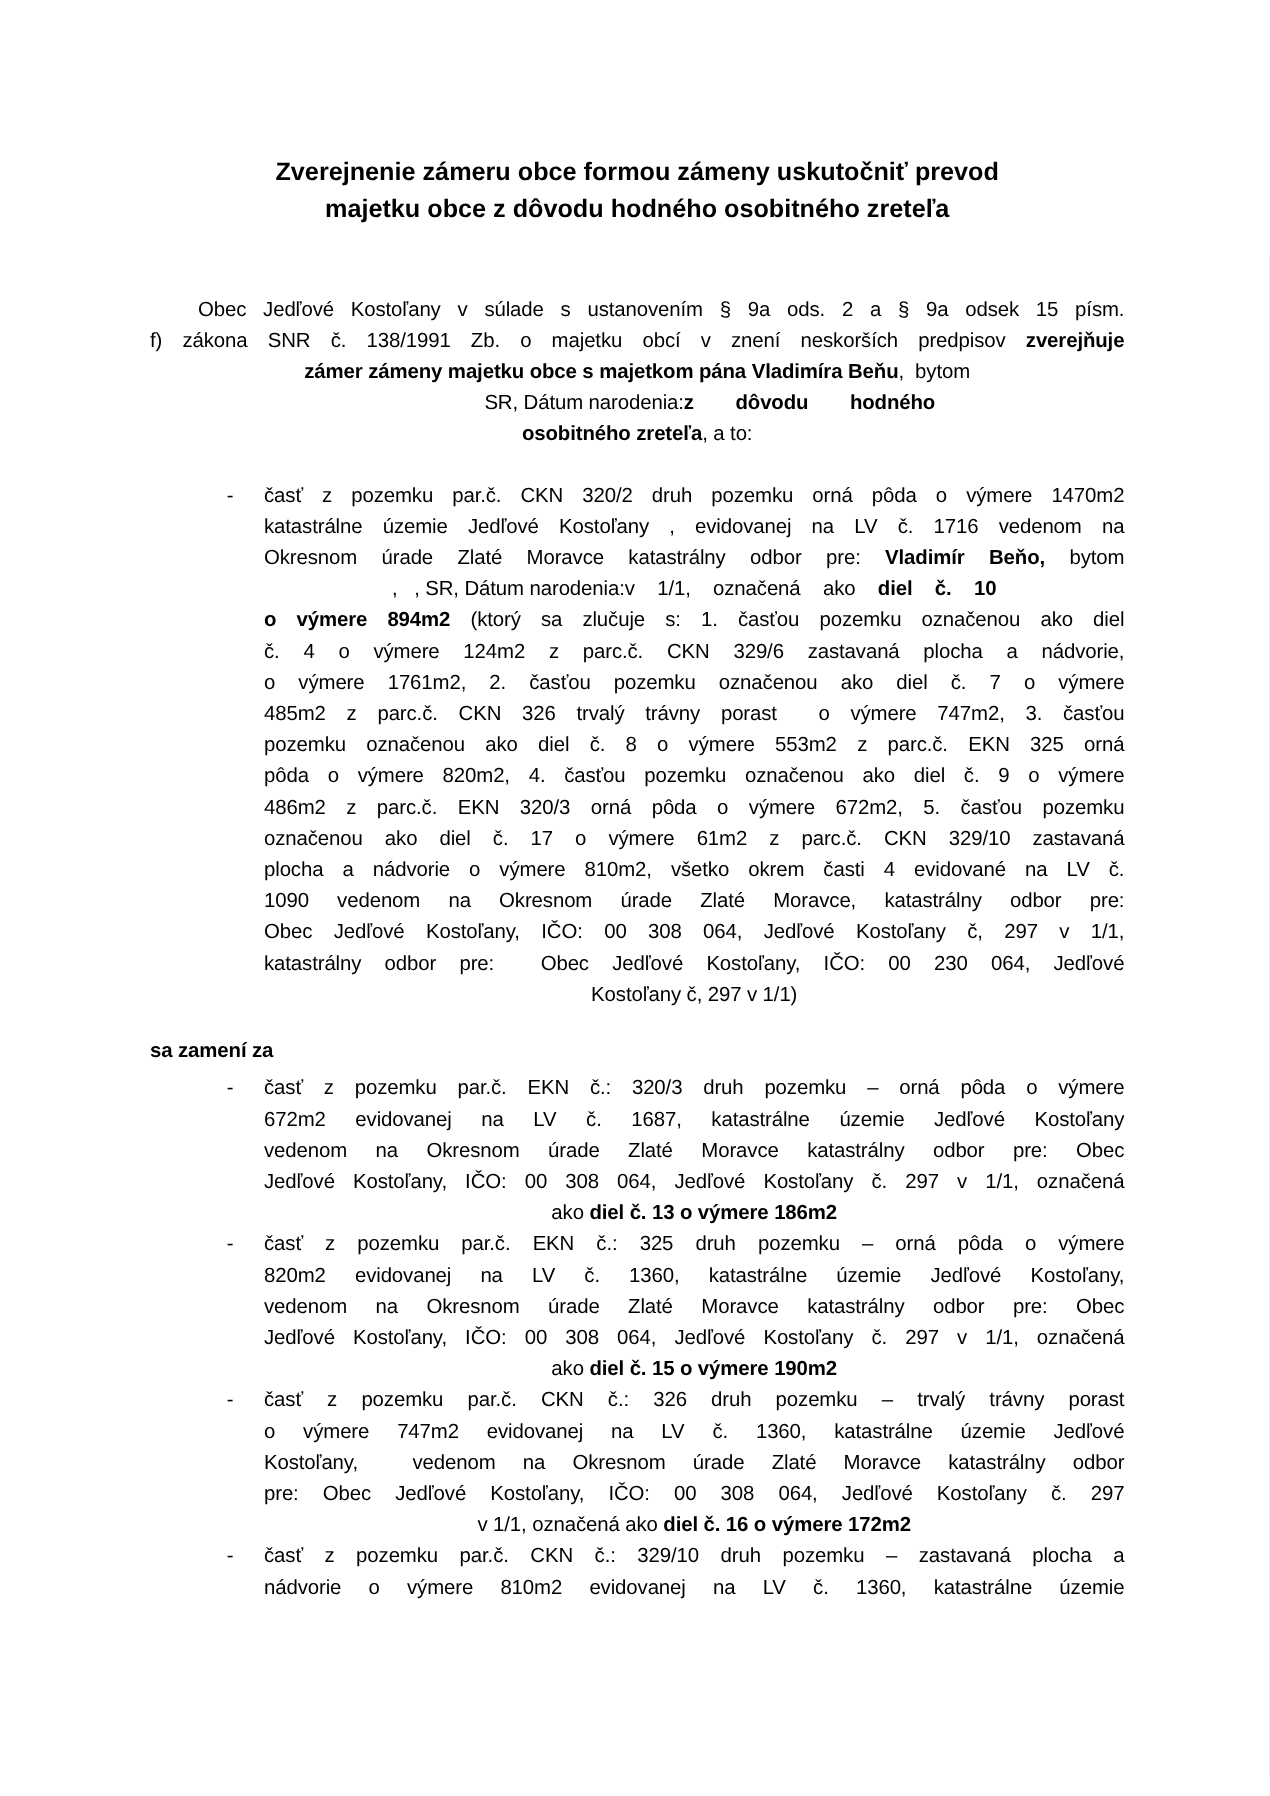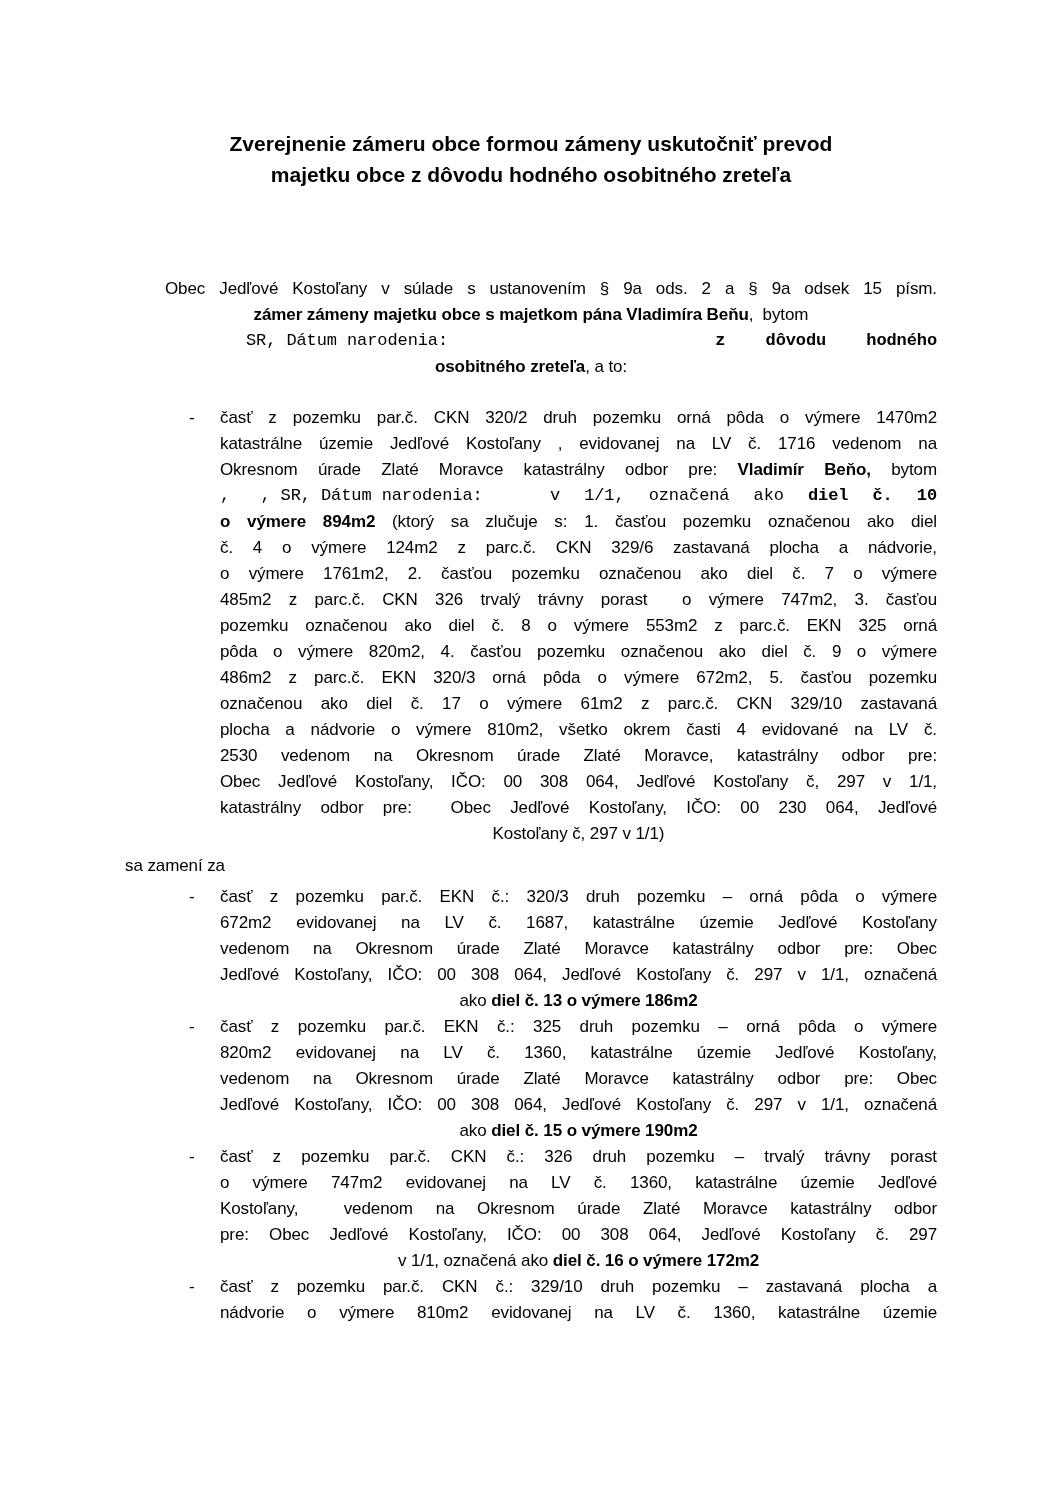--- a/index.html
+++ b/index.html
@@ -23,53 +23,54 @@
     top: 128px;
     width: 812px;
   }
   .title {
     font-size: 21px;
     font-weight: bold;
     text-align: center;
     line-height: 31px;
     letter-spacing: 0;
   }
-  .intro { margin-top: 86px; }
+  .intro { margin-top: 55px; }
   .line { line-height: 26px; }
   .line span { white-space: pre-wrap; }
   .line.just { text-align: justify; text-align-last: justify; }
   .line.left { text-align: center; }
-  .line.split { display: flex; justify-content: space-between; font-family: Liberation Mono, monospace; }
+  .line.split { display: flex; justify-content: center; }
   .b { font-weight: bold; }
   .bullets { margin-top: 25px; }
   .bullet-item { position: relative; padding-left: 95px; }
   .bullet-item .dash {
     position: absolute;
     left: 64px;
     top: 0;
     line-height: 26px;
   }
   .section-heading {
-    font-weight: normal;
+    font-weight: bold;
     line-height: 26px;
-    margin-top: 6px;
+    margin-top: 21px;
   }
   .bullets.exchange { margin-top: 5px; }
 </style>
 </head>
 <body>
 
 <div class="page">
   <div class="content">
     <h1 class="title" id="title">
         <div>Zverejnenie zámeru obce formou zámeny uskutočniť prevod</div>
         <div>majetku obce z dôvodu hodného osobitného zreteľa</div>
       </h1>
     <div class="intro" id="intro">
         <div class="line just" style="text-indent: 40px;"><span class="">Obec Jedľové Kostoľany v súlade s ustanovením § 9a ods. 2 a § 9a odsek 15 písm.</span></div>
+        <div class="line just"><span class="">f) zákona SNR č. 138/1991 Zb. o majetku obcí v znení neskorších predpisov </span><span class="b">zverejňuje</span></div>
         <div class="line left"><span class="b">zámer zámeny majetku obce s majetkom pána Vladimíra Beňu</span><span class="">,  bytom</span></div>
         <div class="line split">
           <span style="padding-left: 121px;"><span class="">SR, Dátum narodenia:</span></span>
           <span style="word-spacing: 30px;"><span class="b">z dôvodu hodného</span></span>
         </div>
         <div class="line left"><span class="b">osobitného zreteľa</span><span class="">, a to:</span></div>
       </div>
     <div class="bullets" id="notice-items">
         <div class="bullet-item">
           <span class="dash">-</span>
@@ -82,21 +83,21 @@
           </div>
           <div class="line just"><span class="b">o výmere 894m2</span><span class=""> (ktorý sa zlučuje s: 1. časťou pozemku označenou ako diel</span></div>
           <div class="line just"><span class="">č. 4 o výmere 124m2 z parc.č. CKN 329/6 zastavaná plocha a nádvorie,</span></div>
           <div class="line just"><span class="">o výmere 1761m2, 2. časťou pozemku označenou ako diel č. 7 o výmere</span></div>
           <div class="line just"><span class="">485m2 z parc.č. CKN 326 trvalý trávny porast  o výmere 747m2, 3. časťou</span></div>
           <div class="line just"><span class="">pozemku označenou ako diel č. 8 o výmere 553m2 z parc.č. EKN 325 orná</span></div>
           <div class="line just"><span class="">pôda o výmere 820m2, 4. časťou pozemku označenou ako diel č. 9 o výmere</span></div>
           <div class="line just"><span class="">486m2 z parc.č. EKN 320/3 orná pôda o výmere 672m2, 5. časťou pozemku</span></div>
           <div class="line just"><span class="">označenou ako diel č. 17 o výmere 61m2 z parc.č. CKN 329/10 zastavaná</span></div>
           <div class="line just"><span class="">plocha a nádvorie o výmere 810m2, všetko okrem časti 4 evidované na LV č.</span></div>
-          <div class="line just"><span class="">2530 vedenom na Okresnom úrade Zlaté Moravce, katastrálny odbor pre:</span></div>
+          <div class="line just"><span class="">1090 vedenom na Okresnom úrade Zlaté Moravce, katastrálny odbor pre:</span></div>
           <div class="line just"><span class="">Obec Jedľové Kostoľany, IČO: 00 308 064, Jedľové Kostoľany č, 297 v 1/1,</span></div>
           <div class="line just"><span class="">katastrálny odbor pre:  Obec Jedľové Kostoľany, IČO: 00 230 064, Jedľové</span></div>
           <div class="line left"><span class="">Kostoľany č, 297 v 1/1)</span></div>
         </div>
       </div>
     <div class="section-heading">sa zamení za</div>
     <div class="bullets exchange" id="exchange-items">
         <div class="bullet-item">
           <span class="dash">-</span>
           <div class="line just"><span class="">časť z pozemku par.č. EKN č.: 320/3 druh pozemku – orná pôda o výmere</span></div>

